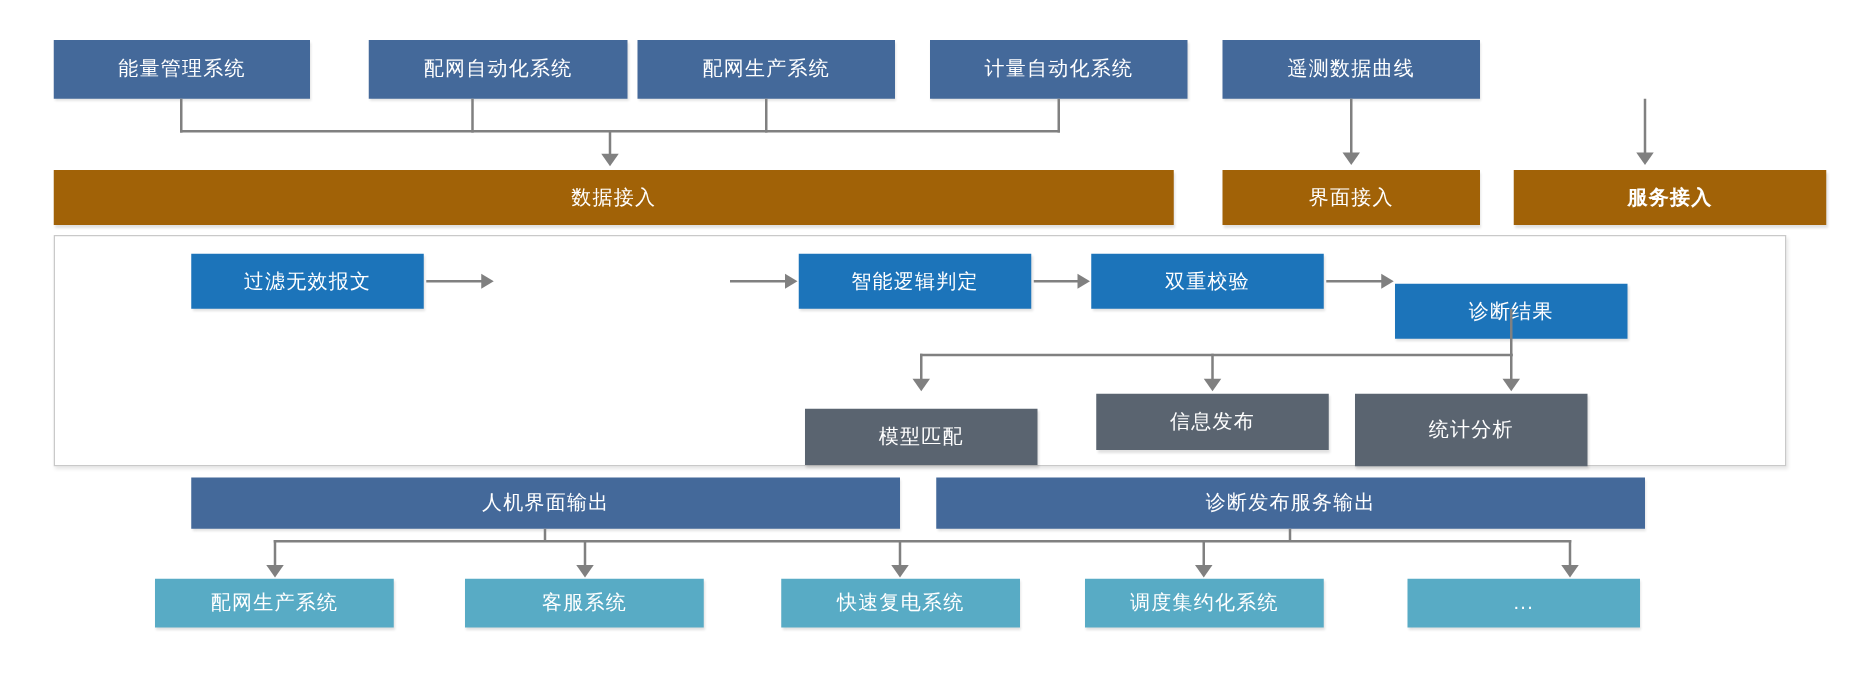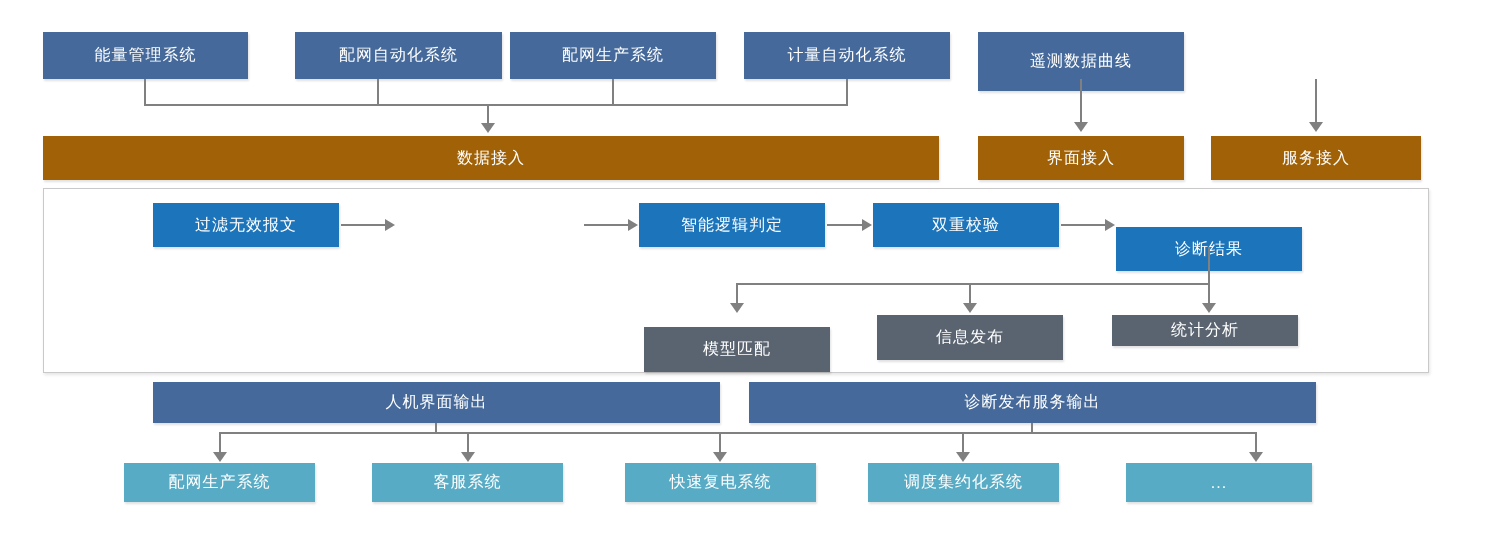--- a/index.html
+++ b/index.html
@@ -21,45 +21,45 @@
   .c-teal{background:#a16207;}
   .c-blue{background:#1c74ba;}
   .c-gray{background:#5a6470;}
   .c-light{background:#58abc5;}
 
   
   .t0{left:43px;top:32px;width:205px;height:47px;}
   .t1{left:275px;top:32px;width:207px;height:47px;margin-left:20px;}
   .t2{left:510px;top:32px;width:206px;height:47px;}
   .t3{left:744px;top:32px;width:206px;height:47px;}
-  .t4{left:978px;top:32px;width:206px;height:59px;}
+  .t4{left:978px;top:32px;width:206px;height:47px;}
   .t5{left:1211px;top:32px;width:210px;height:47px;}
 
   
   .acc0{left:43px;top:136px;width:896px;height:44px;}
   .acc1{left:978px;top:136px;width:206px;height:44px;}
-  .acc2{left:1211px;top:136px;width:210px;height:44px;}
+  .acc2{left:1211px;top:136px;width:250px;height:44px;font-weight:bold;}
 
   
   .container{
     position:absolute;left:43px;top:188px;width:1384px;height:183px;
     border:1px solid #c9c9c9;background:#ffffff;
     box-shadow:1px 2px 3px rgba(0,0,0,0.10);
   }
   
   .p0{left:153px;top:203px;width:186px;height:44px;}
   .p1{left:396px;top:203px;width:186px;height:44px;}
   .p2{left:639px;top:203px;width:186px;height:44px;}
   .p3{left:873px;top:203px;width:186px;height:44px;}
   .p4{left:1116px;top:203px;width:186px;height:44px;margin-top:24px;}
 
   
   .r0{left:644px;top:315px;width:186px;height:45px;margin-top:12px;}
   .r1{left:877px;top:315px;width:186px;height:45px;}
-  .r2{left:1112px;top:315px;width:186px;height:31px;}
+  .r2{left:1084px;top:315px;width:186px;height:58px;}
 
   
   .o0{left:153px;top:382px;width:567px;height:41px;}
   .o1{left:749px;top:382px;width:567px;height:41px;}
 
   
   .b0{left:124px;top:463px;width:191px;height:39px;}
   .b1{left:372px;top:463px;width:191px;height:39px;}
   .b2{left:625px;top:463px;width:191px;height:39px;}
   .b3{left:868px;top:463px;width:191px;height:39px;}

